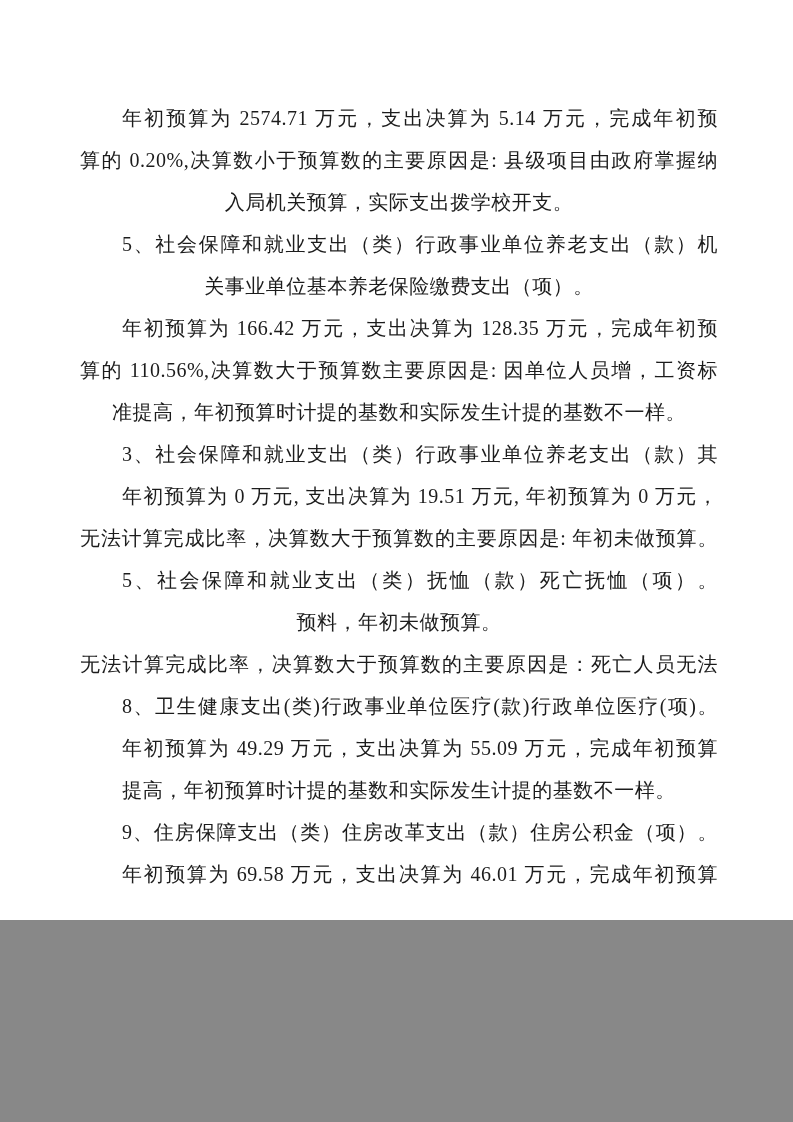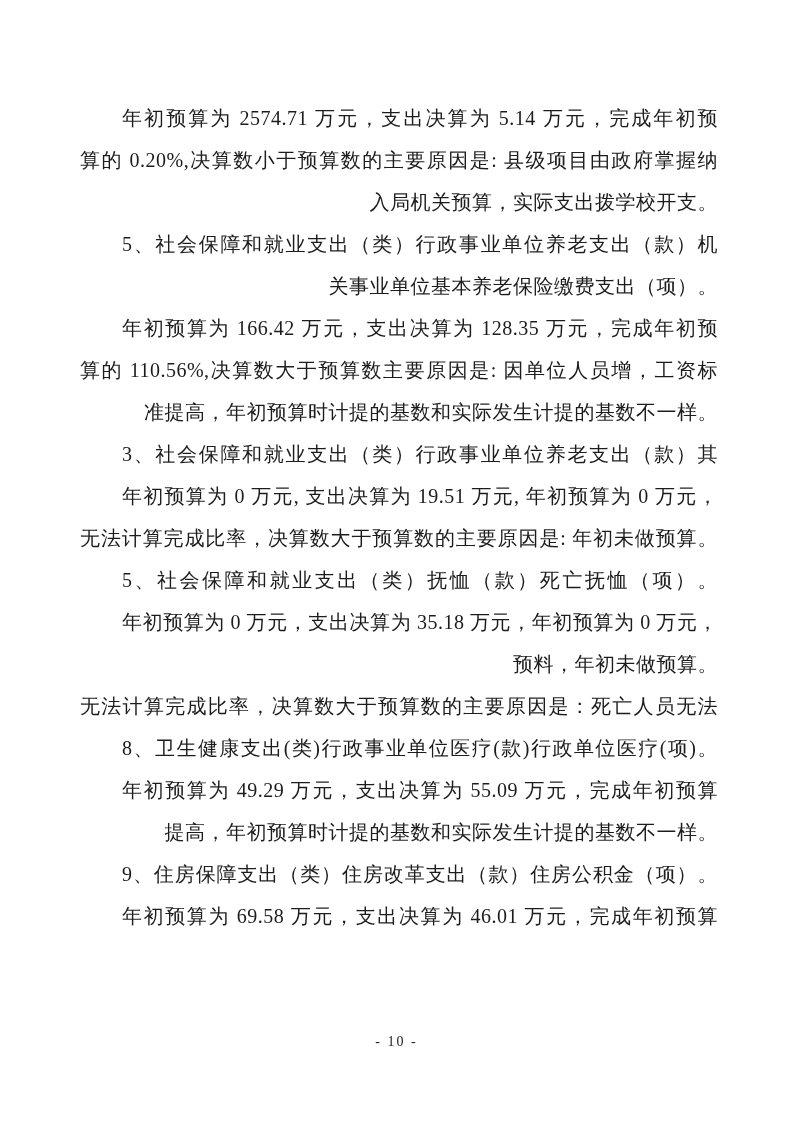--- a/index.html
+++ b/index.html
@@ -3,40 +3,40 @@
 <meta charset="utf-8">
 <style>
   html, body {
     margin: 0;
     padding: 0;
     background: #888;
   }
   .page {
     position: relative;
     width: 793px;
-    height: 1122px;
+    height: 920px;
     margin: 0 auto;
     background: #ffffff;
     overflow: hidden;
     font-family: "Liberation Serif", "DejaVu Serif", serif;
     color: #1c1c1c;
   }
   .doc-body {
     position: absolute;
     left: 80px;
     top: 97px;
     width: 638px;
   }
   .line {
     height: 42px;
     line-height: 42px;
     font-size: 20px;
     letter-spacing: 0.5px;
     white-space: nowrap;
-    text-align: right;
+    text-align: center;
   }
   .line.indent {
     padding-left: 42px;
   }
   .line.justify {
     white-space: normal;
     text-align: justify;
     text-align-last: justify;
   }
   .page-footer {
@@ -63,21 +63,20 @@
       <div class="line">入局机关预算，实际支出拨学校开支。</div>
       <div class="line indent justify">5、社会保障和就业支出（类）行政事业单位养老支出（款）机</div>
       <div class="line">关事业单位基本养老保险缴费支出（项）。</div>
       <div class="line indent justify">年初预算为 166.42 万元，支出决算为 128.35 万元，完成年初预</div>
       <div class="line justify">算的 110.56%,决算数大于预算数主要原因是: 因单位人员增，工资标</div>
       <div class="line">准提高，年初预算时计提的基数和实际发生计提的基数不一样。</div>
       <div class="line indent justify">3、社会保障和就业支出（类）行政事业单位养老支出（款）其</div>
       <div class="line indent justify">年初预算为 0 万元, 支出决算为 19.51 万元, 年初预算为 0 万元，</div>
       <div class="line justify">无法计算完成比率，决算数大于预算数的主要原因是: 年初未做预算。</div>
       <div class="line indent justify">5、社会保障和就业支出（类）抚恤（款）死亡抚恤（项）。</div>
-      <div class="line indent justify">年初预算为 0 万元，支出决算为 35.18 万元，年初预算为 0 万元，</div>
       <div class="line">预料，年初未做预算。</div>
       <div class="line justify">无法计算完成比率，决算数大于预算数的主要原因是：死亡人员无法</div>
       <div class="line indent justify">8、卫生健康支出(类)行政事业单位医疗(款)行政单位医疗(项)。</div>
       <div class="line indent justify">年初预算为 49.29 万元，支出决算为 55.09 万元，完成年初预算</div>
       <div class="line">提高，年初预算时计提的基数和实际发生计提的基数不一样。</div>
       <div class="line indent justify">9、住房保障支出（类）住房改革支出（款）住房公积金（项）。</div>
       <div class="line indent justify">年初预算为 69.58 万元，支出决算为 46.01 万元，完成年初预算</div>
     </div>
   <div class="page-footer">
     <span class="page-number">- 10 -</span>

